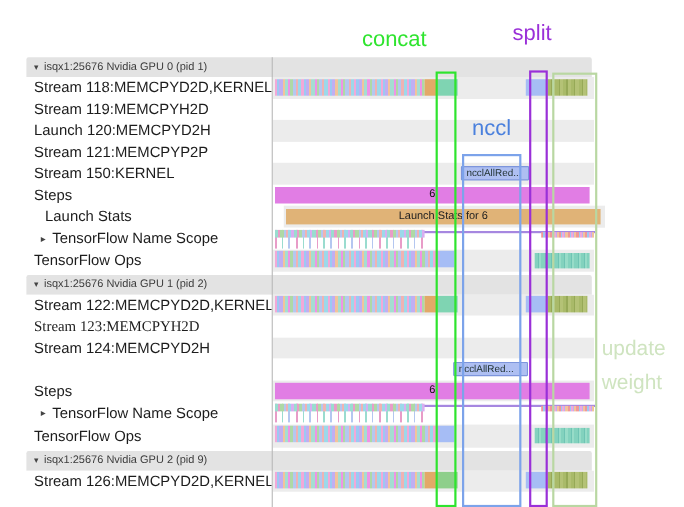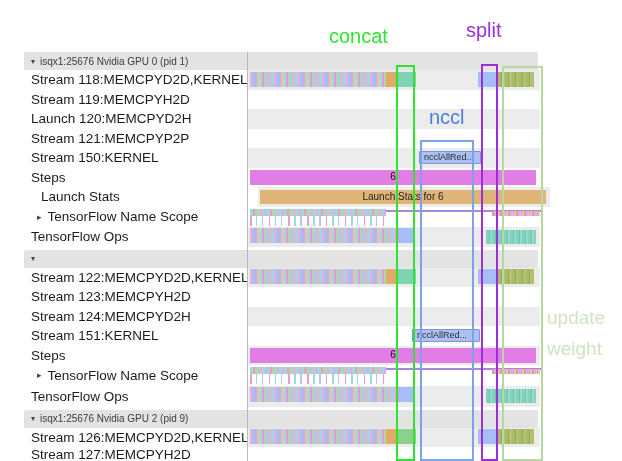--- a/index.html
+++ b/index.html
@@ -169,50 +169,48 @@
         <div class="row-timeline gray">
           <div class="bar seg-stripes" style="left: 2px; width: 150px;"></div>
           <div class="bar seg-blue" style="left: 152px; width: 13px;"></div>
           <div class="bar seg-opsteal" style="left: 238px; width: 50px;"></div>
         </div>
       </div>
       <div class="row" style="height: 3px;"></div>
       <div class="row" style="height: 18px;">
         <div class="header-band">
           <span class="expander">▾</span>
+          <span>isqx1:25676 Nvidia GPU 1 (pid 2)</span>
         </div>
       </div>
       <div class="row" style="height: 19.5px;">
         <div class="row-label">
           <span>Stream 122:MEMCPYD2D,KERNEL,MI</span>
         </div>
         <div class="row-timeline gray">
           <div class="bar seg-stripes" style="left: 2px; width: 136px;"></div>
           <div class="bar seg-orange" style="left: 138px; width: 12px;"></div>
           <div class="bar seg-teal" style="left: 150px; width: 18px;"></div>
           <div class="bar seg-blue" style="left: 230px; width: 20px;"></div>
           <div class="bar seg-olive" style="left: 250px; width: 36px;"></div>
         </div>
       </div>
-      <div class="row" style="height: 19.5px;">
+      <div class="row" style="height: 19.5px; font-family: Liberation Serif, serif;">
         <div class="row-label">
           <span>Stream 123:MEMCPYH2D</span>
         </div>
         <div class="row-timeline"></div>
       </div>
       <div class="row" style="height: 19.5px;">
         <div class="row-label">
           <span>Stream 124:MEMCPYD2H</span>
         </div>
         <div class="row-timeline gray"></div>
       </div>
       <div class="row" style="height: 19.5px;">
-        <div class="row-label">
-          <span>Stream 151:KERNEL</span>
-        </div>
         <div class="row-timeline">
           <div class="bar seg-nccl" style="left: 164px; width: 68px;">ncclAllRed...</div>
         </div>
       </div>
       <div class="row" style="height: 19.5px;">
         <div class="row-label">
           <span>Steps</span>
         </div>
         <div class="row-timeline gray">
           <div class="bar seg-steps" style="left: 2px; width: 286px;">6</div>
@@ -250,26 +248,20 @@
         <div class="row-label">
           <span>Stream 126:MEMCPYD2D,KERNEL,MI</span>
         </div>
         <div class="row-timeline gray">
           <div class="bar seg-stripes" style="left: 2px; width: 136px;"></div>
           <div class="bar seg-orange" style="left: 138px; width: 12px;"></div>
           <div class="bar seg-green" style="left: 150px; width: 18px;"></div>
           <div class="bar seg-blue" style="left: 230px; width: 20px;"></div>
           <div class="bar seg-olive" style="left: 250px; width: 36px;"></div>
         </div>
-      </div>
-      <div class="row" style="height: 14px;">
-        <div class="row-label">
-          <span>Stream 127:MEMCPYH2D</span>
-        </div>
-        <div class="row-timeline"></div>
       </div>
     </div>
   <div id="splitter"></div>
 
   <div class="ann-box" id="box-concat"></div>
   <div class="ann-box" id="box-nccl"></div>
   <div class="ann-box" id="box-split"></div>
   <div class="ann-box" id="box-weight"></div>
 
   <div class="ann-text" id="ann-concat">concat</div>

